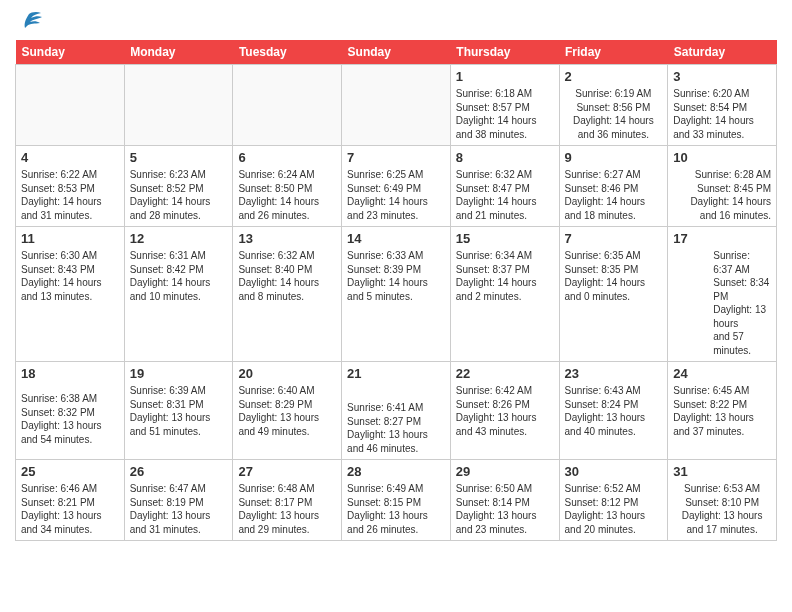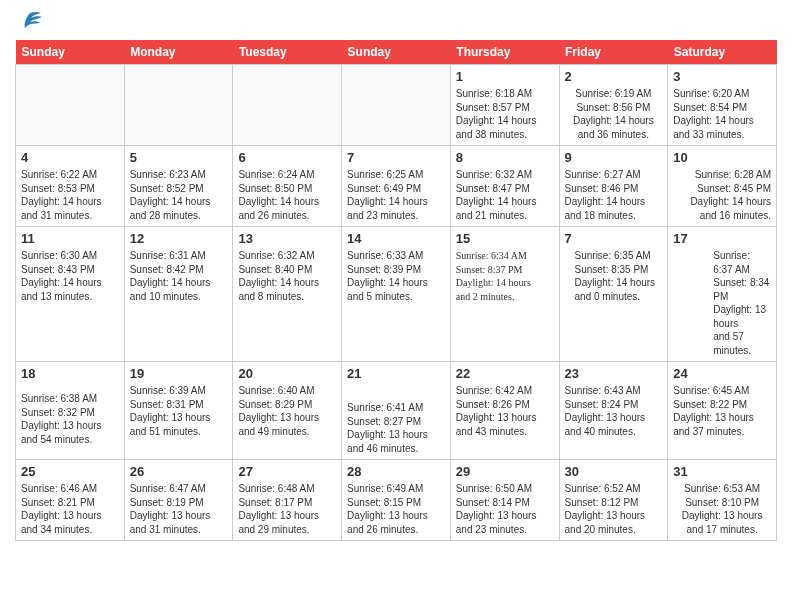--- a/index.html
+++ b/index.html
@@ -220,28 +220,28 @@
         </td>
         <td>
           <span class="day-number">14</span>
           <div class="cell-text" style="white-space: pre-line;">Sunrise: 6:33 AM
 Sunset: 8:39 PM
 Daylight: 14 hours
 and 5 minutes.</div>
         </td>
         <td>
           <span class="day-number">15</span>
-          <div class="cell-text" style="white-space: pre-line; font-family: Liberation Serif, serif;">Sunrise: 6:34 AM
+          <div class="cell-text" style="white-space: pre-line;">Sunrise: 6:34 AM
 Sunset: 8:37 PM
 Daylight: 14 hours
 and 2 minutes.</div>
         </td>
         <td>
           <span class="day-number">7</span>
-          <div class="cell-text" style="white-space: pre-line; margin-left: 10px;">Sunrise: 6:35 AM
+          <div class="cell-text" style="white-space: pre-line;">Sunrise: 6:35 AM
 Sunset: 8:35 PM
 Daylight: 14 hours
 and 0 minutes.</div>
         </td>
         <td>
           <span class="day-number">17</span>
           <div class="cell-text" style="white-space: pre-line; margin-left: 40px;">Sunrise: 6:37 AM
 Sunset: 8:34 PM
 Daylight: 13 hours
 and 57 minutes.</div>

